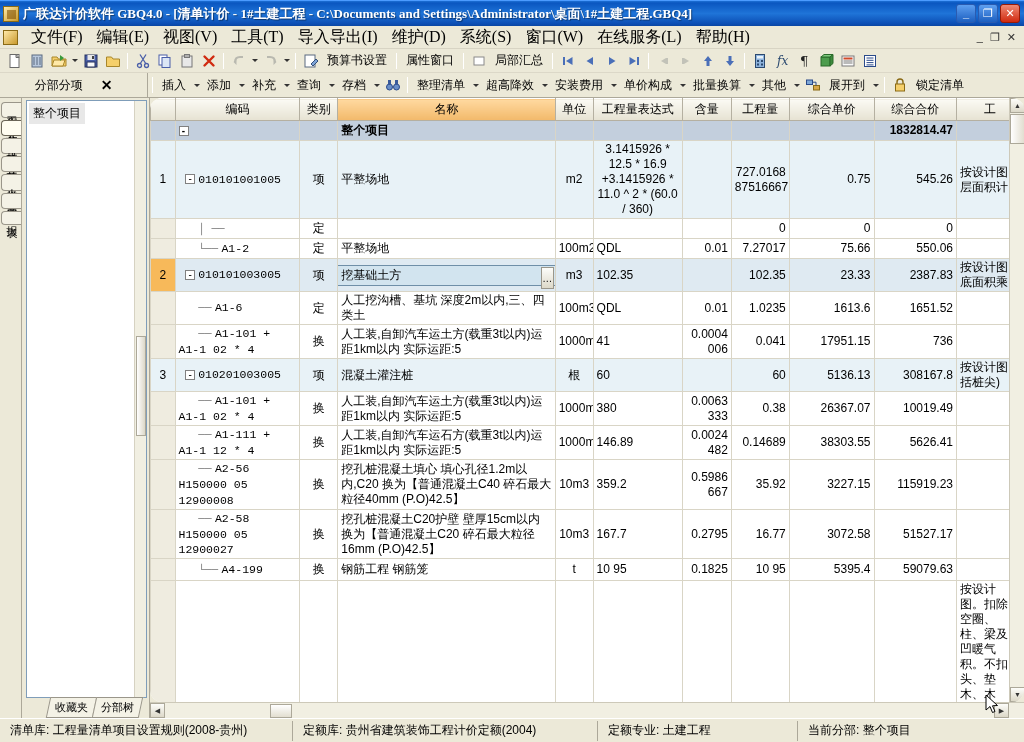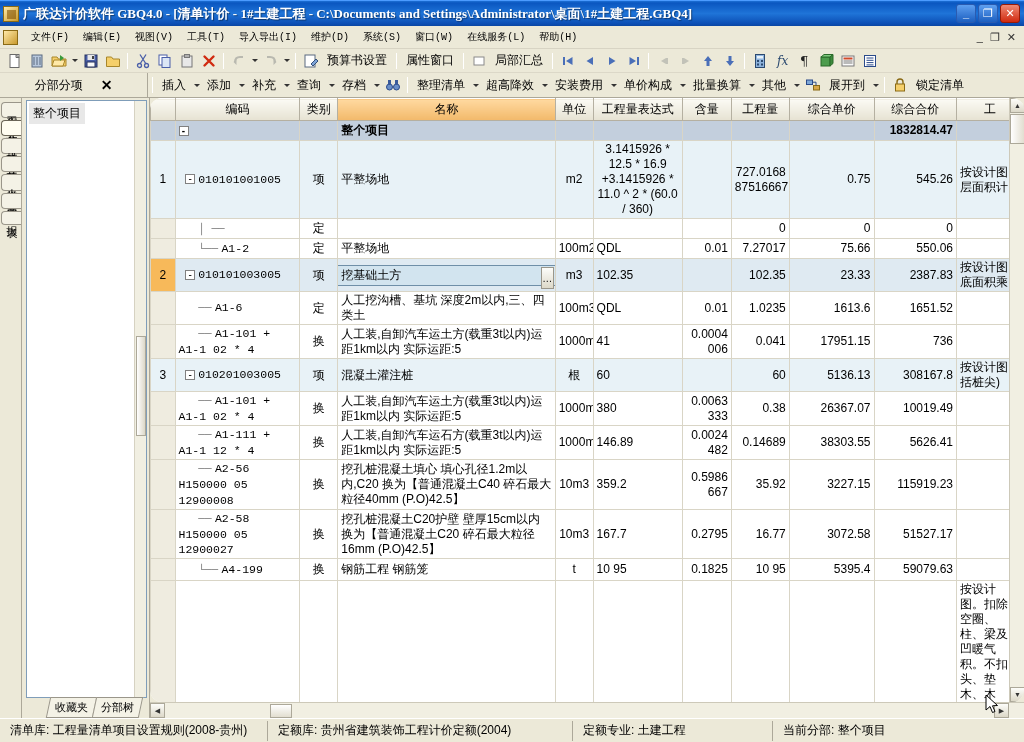--- a/index.html
+++ b/index.html
@@ -49,22 +49,22 @@
   .menubar {
     height: 23px; flex: 0 0 23px; background: #ece9d8;
     display: flex; align-items: center; padding-left: 3px;
     border-bottom: 1px solid #d8d4c4;
   }
   .menu-doc-icon {
     width: 15px; height: 15px; margin-right: 6px;
     background: linear-gradient(135deg,#ffe9a8,#c99a2e); border: 1px solid #8a6a15;
   }
   .menu-item {
-    padding: 11px 7px; font-size: 10px; color: #000; white-space: nowrap;
-    font-family: Liberation Mono, monospace;
+    padding: 11px 7px; font-size: 16px; color: #000; white-space: nowrap;
+    font-family: Liberation Serif, serif;
   }
   .mdi-btns { margin-left: auto; display: flex; gap: 7px; padding-right: 8px; color: #333; font-size: 11px; font-family: "Liberation Sans",sans-serif; }
 
   
   .toolbar1 {
     height: 24px; flex: 0 0 24px; background: #ece9d8;
     display: flex; align-items: center; padding-left: 4px; gap: 1px;
     border-bottom: 1px solid #dcd8c8;
   }
   .tb-ico { width: 21px; height: 21px; display: flex; align-items: center; justify-content: center; position: relative; }
@@ -784,21 +784,21 @@
 
       <div class="hscrollbar">
         <div class="sb-arrow">◀</div>
         <div class="hthumb"></div>
         <div class="sb-arrow" style="position:absolute;right:15px">▶</div>
       </div>
     </div>
   </div>
 
   <div class="statusbar">
-    <div class="status-cell" style="width:268px">清单库: 工程量清单项目设置规则(2008-贵州)</div>
+    <div class="status-cell" style="width:293px">清单库: 工程量清单项目设置规则(2008-贵州)</div>
     <div class="status-cell" style="width:305px">定额库: 贵州省建筑装饰工程计价定额(2004)</div>
     <div class="status-cell" style="width:200px">定额专业: 土建工程</div>
     <div class="status-cell" style="flex:1">当前分部: 整个项目</div>
   </div>
 
   <svg class="cursor-arrow" style="left:985px; top:694px" width="16" height="22">
     <path d="M1 1 L1 16 L5 12.5 L7.5 18.5 L10 17.5 L7.5 11.8 L12.5 11.5 Z" fill="#fff" stroke="#000" stroke-width="1"></path>
   </svg>
 </div>
 

